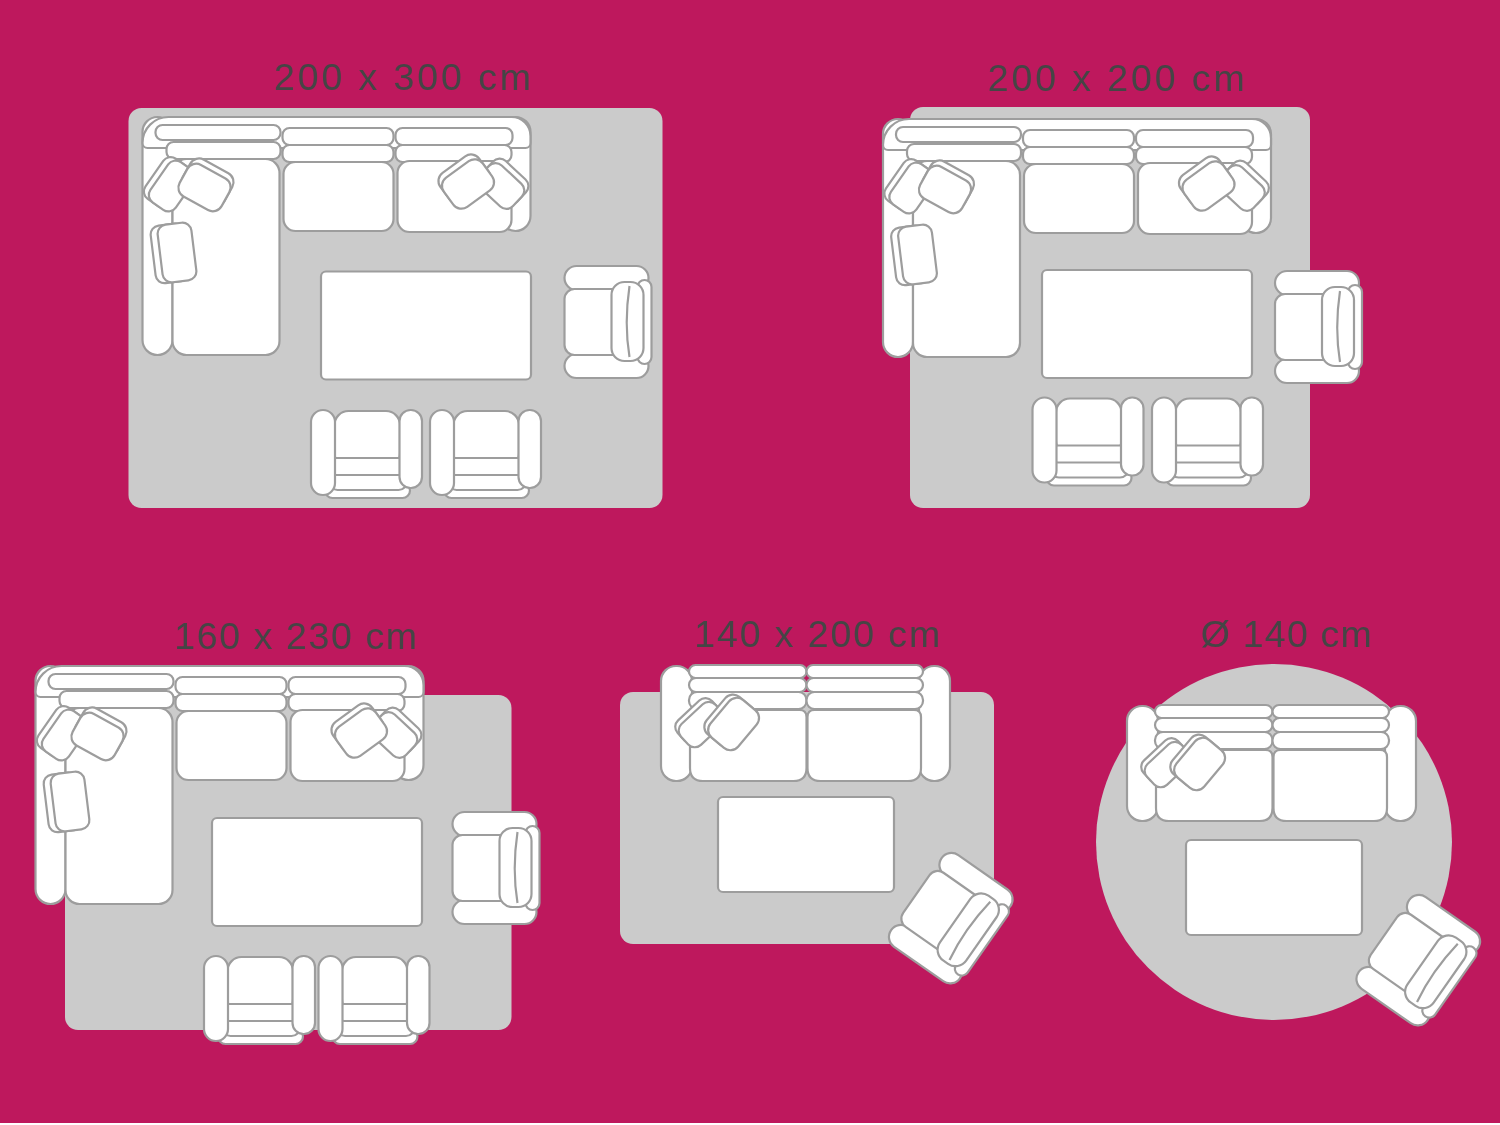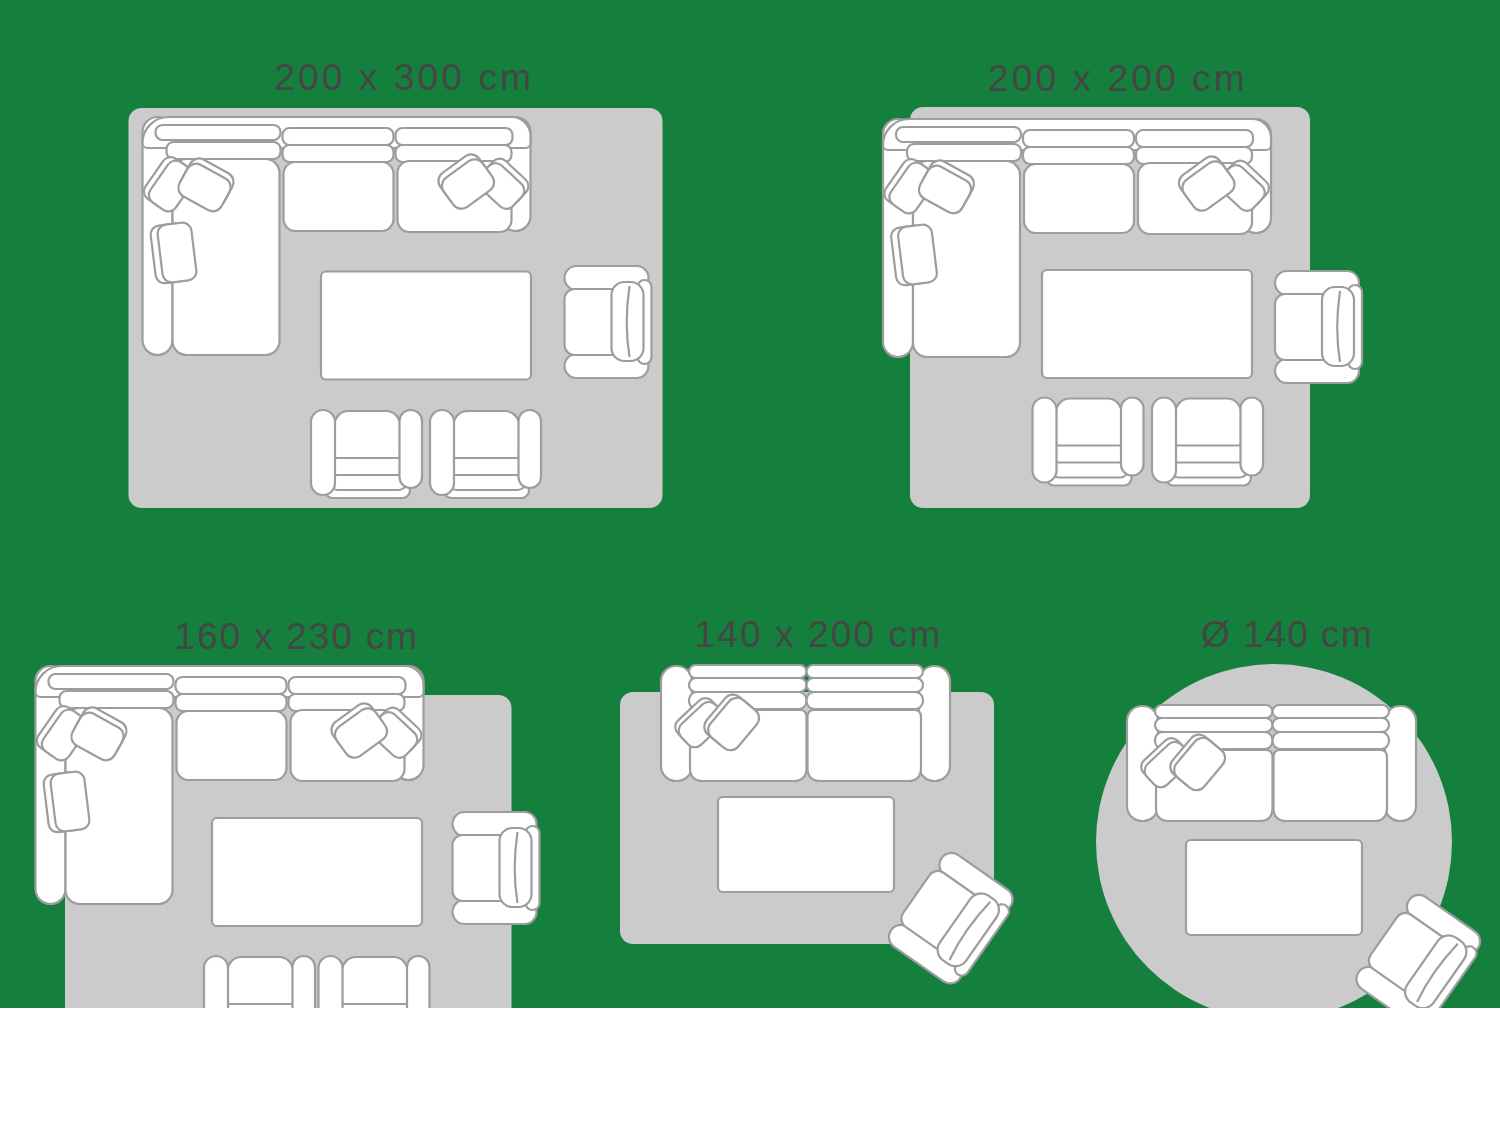--- a/index.html
+++ b/index.html
@@ -1,16 +1,16 @@
 <!DOCTYPE html>
 <html><head>
 <meta charset="utf-8">
 <style>
   html,body{margin:0;padding:0;background:#ffffff;}
-  .page{position:relative;width:1500px;height:1008px;background:#15803d;overflow:hidden;}
+  .page{position:relative;width:1500px;height:1123px;background:#be185d;overflow:hidden;}
   svg{display:block;}
   text{font-family:"Liberation Sans",sans-serif;fill:#454545;}
 </style>
 </head>
 <body>
 <div class="page">
 <svg width="1500" height="1125" viewBox="0 0 1500 1125">
 <defs>
   <g id="sofa" fill="#ffffff" stroke="#9d9d9d" stroke-width="2.2">
     <rect x="1" y="1" width="30" height="238" rx="15"></rect>

